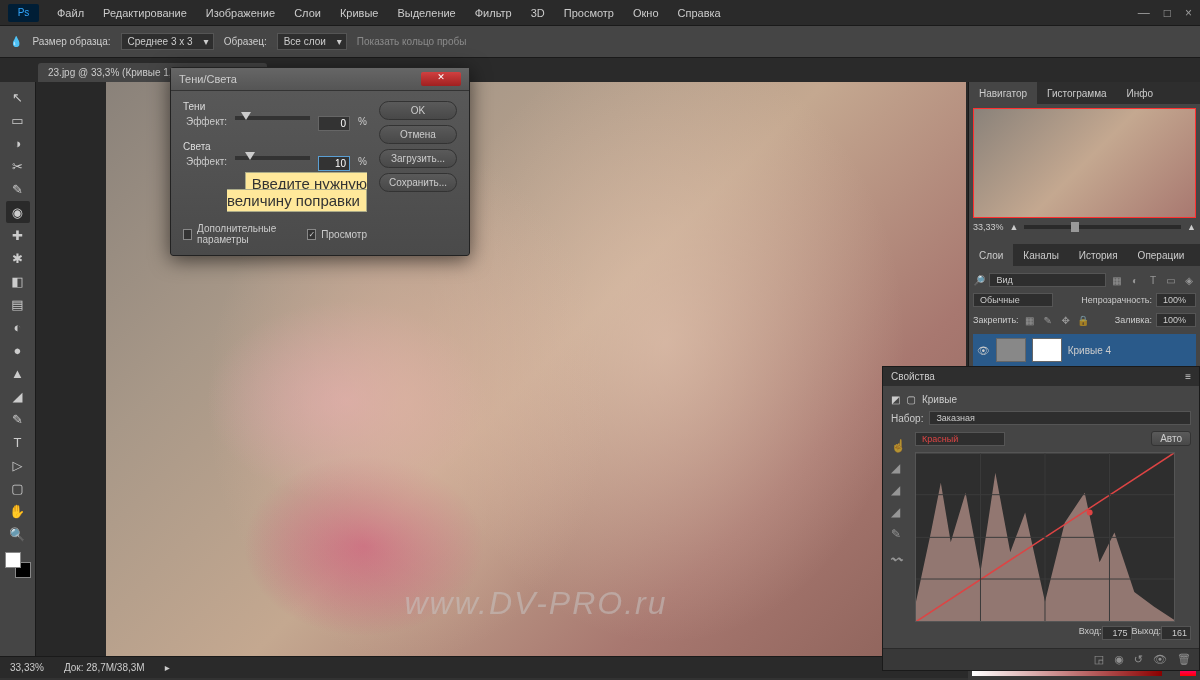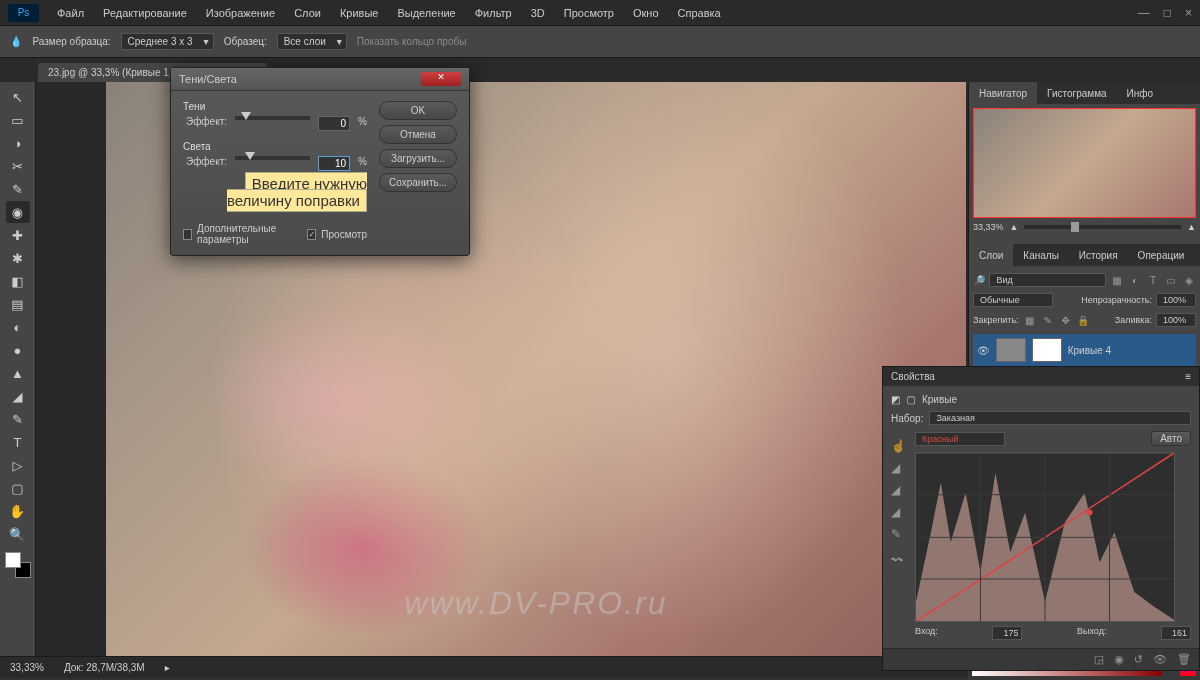--- a/index.html
+++ b/index.html
@@ -64,21 +64,21 @@
 
 .props{position:absolute;right:0;top:366px;width:318px;background:#383838;border:1px solid #1a1a1a;z-index:40}
 .props-head{background:#2e2e2e;padding:4px 8px;font-size:10px;display:flex}
 .props-body{padding:8px;background:#454545}
 .props-row{display:flex;align-items:center;gap:6px;font-size:10px;margin-bottom:6px}
 .props-icons{width:20px;display:flex;flex-direction:column;gap:8px;float:left;padding-top:8px}
 .props-icons span{font-size:12px;opacity:.6;cursor:pointer}
 .curves-area{margin-left:24px}
 .curves-graph{width:260px;height:170px;background:#2e2e2e;border:1px solid #555;position:relative;overflow:hidden}
 .histo{position:absolute;inset:0}
-.curves-io{display:flex;font-size:9px;margin-top:4px;justify-content:space-between}
+.curves-io{display:flex;font-size:9px;margin-top:4px;justify-content:flex-end}
 .io-input{width:30px;background:#2e2e2e;border:1px solid #555;color:#ccc;font-size:9px;text-align:right;padding:1px 3px}
 .props-foot{display:flex;gap:10px;justify-content:flex-end;padding:4px 8px;border-top:1px solid #2a2a2a}
 .props-foot span{font-size:11px;opacity:.6;cursor:pointer}
 
 .color-panel{position:absolute;right:0;bottom:0;width:232px;height:94px;background:#383838}
 .color-gradient{width:190px;height:86px;margin:4px;background:linear-gradient(to bottom,#f00,#800);position:relative}
 .color-gradient::after{content:'';position:absolute;inset:0;background:linear-gradient(to right,#fff,transparent)}
 .hue-strip{position:absolute;right:4px;top:4px;width:16px;height:86px;background:linear-gradient(#f00,#ff0,#0f0,#0ff,#00f,#f0f,#f00)}
 .statusbar{height:22px;background:#2a2a2a;display:flex;align-items:center;padding:0 10px;font-size:10px;gap:20px;border-top:1px solid #1a1a1a}
 </style>

